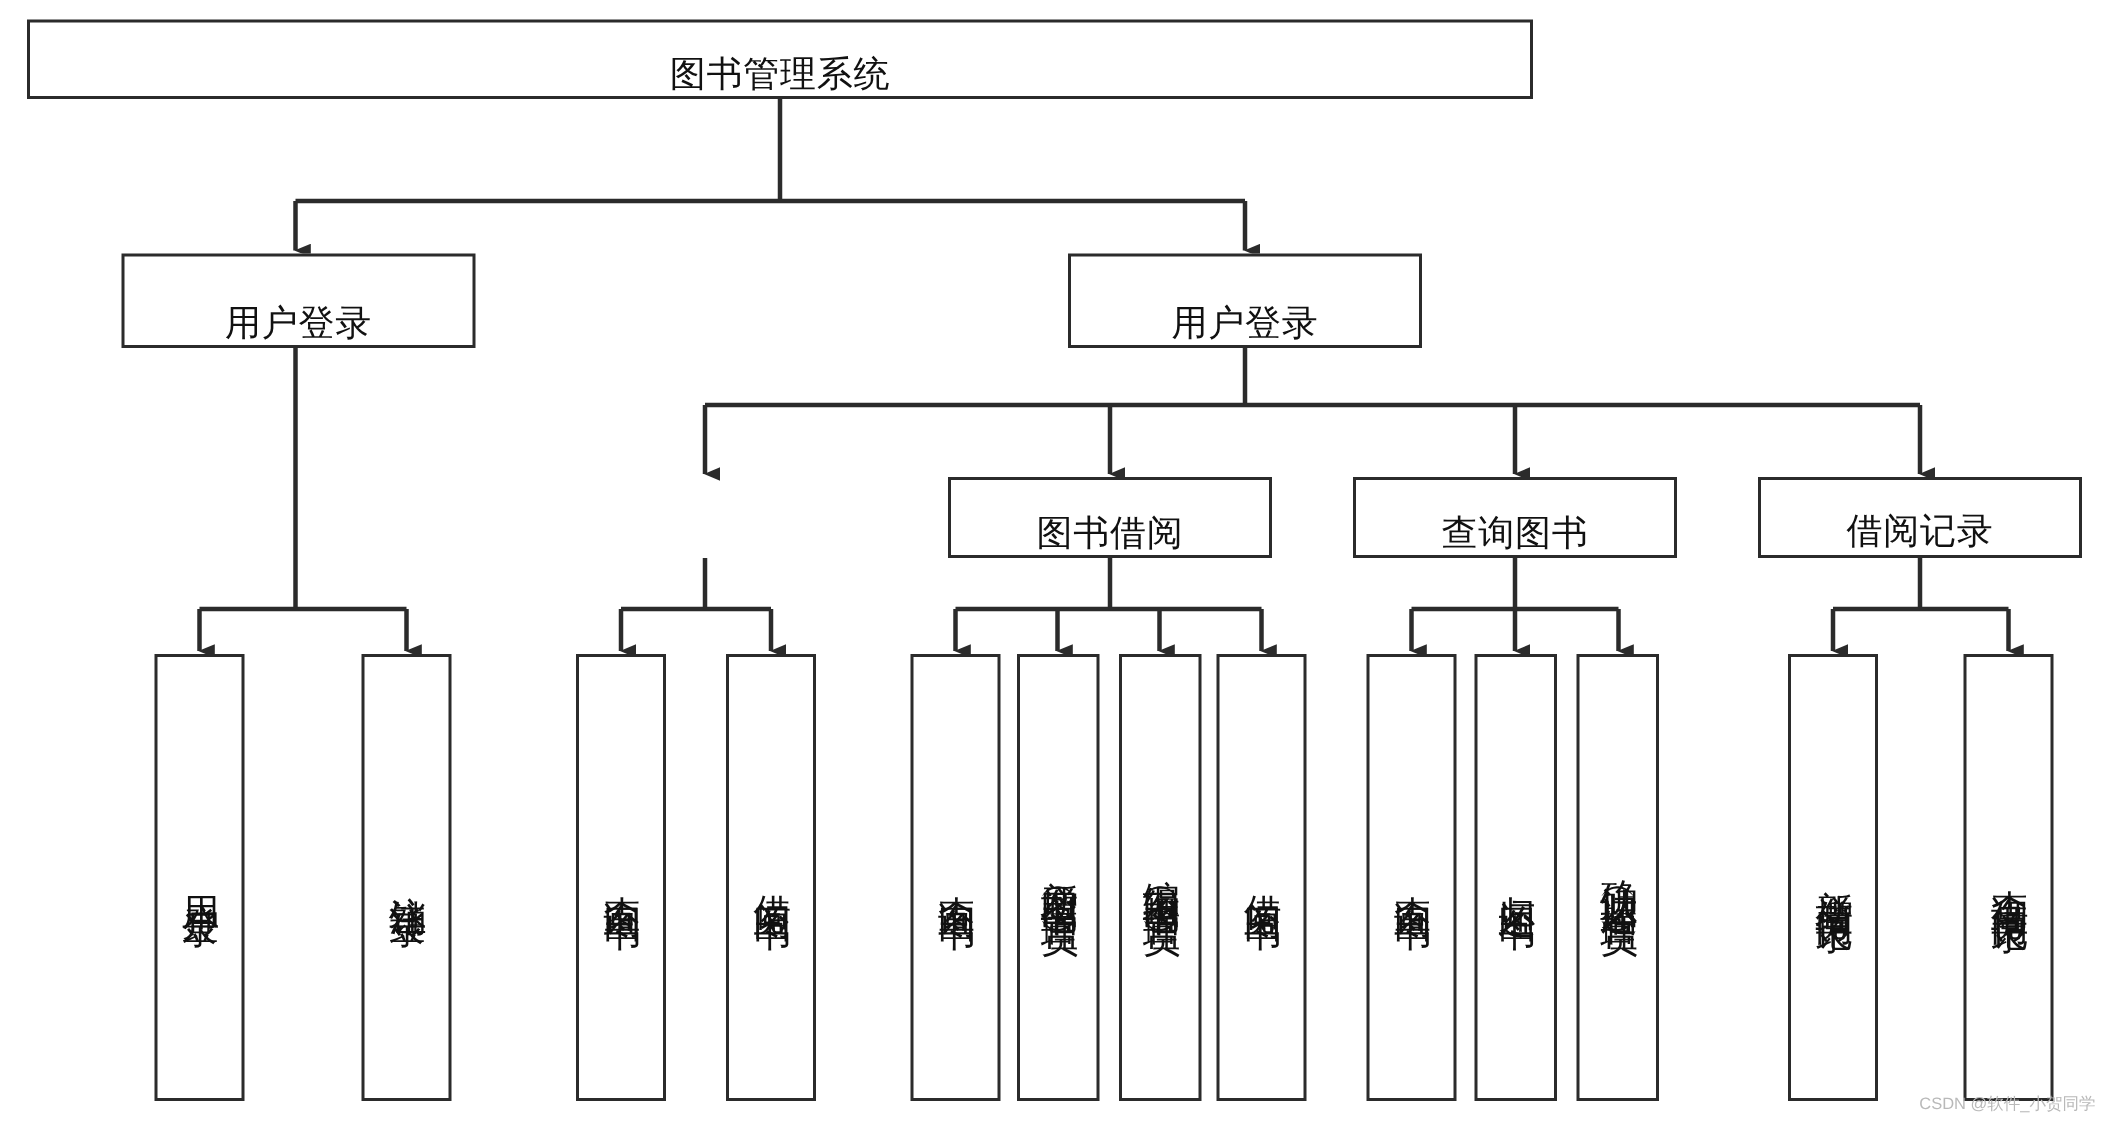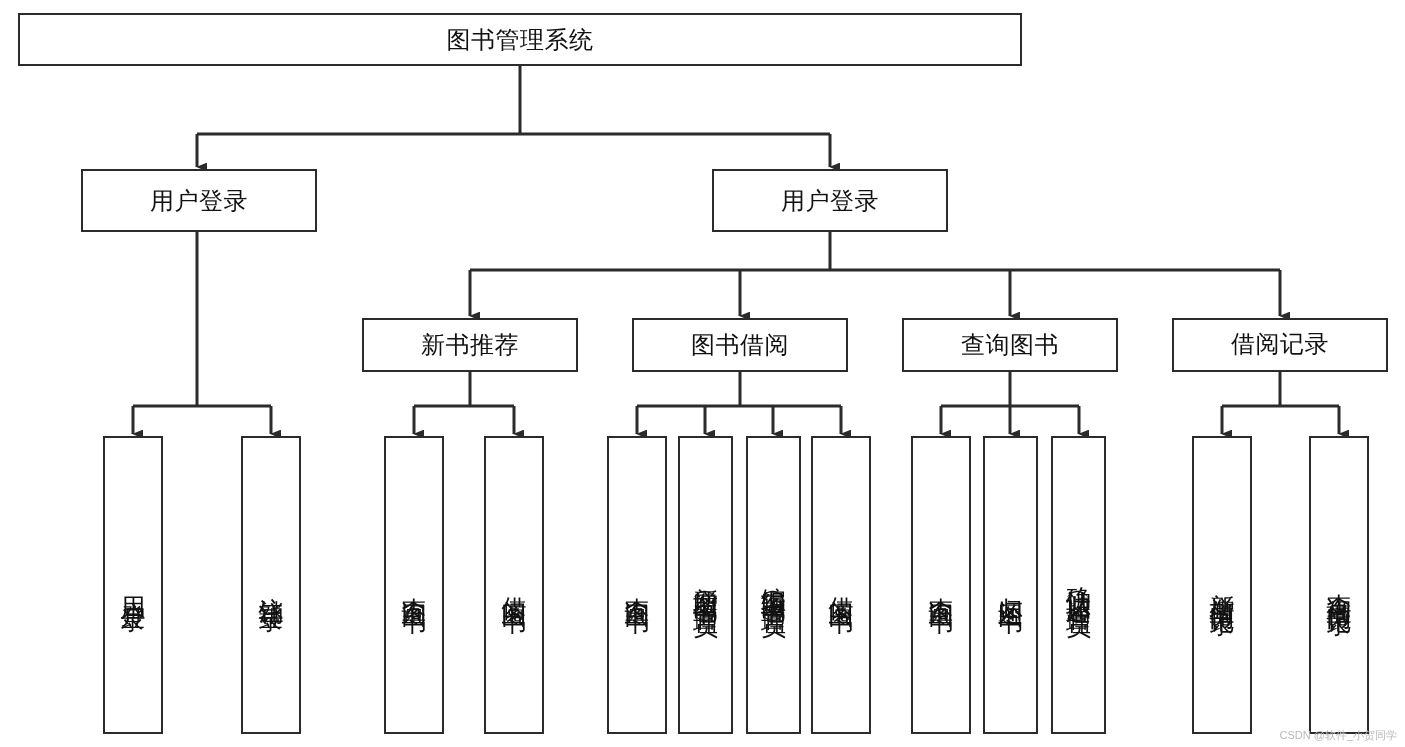--- a/index.html
+++ b/index.html
@@ -25,21 +25,21 @@
     width: 1405px;
     height: 747px;
     pointer-events: none;
   }
   .node {
     position: absolute;
     box-sizing: border-box;
     border: 2.5px solid #2b2b2b;
     background: #ffffff;
     display: flex;
-    align-items: center;
+    align-items: flex-end;
     justify-content: center;
     color: #111111;
     line-height: 1.15;
     z-index: 2;
   }
   .node.horizontal {
     font-size: 24px;
     text-align: center;
     letter-spacing: 0.5px;
   }
@@ -132,23 +132,20 @@
     <span class="label">图书管理系统</span>
   </div>
 
   <div class="node horizontal" style="left:81px; top:169px; width:236px; height:63px;">
     <span class="label">用户登录</span>
   </div>
   <div class="node horizontal" style="left:712px; top:169px; width:236px; height:63px;">
     <span class="label">用户登录</span>
   </div>
 
-  <div class="node horizontal" style="left:362px; top:318px; width:216px; height:54px;">
-    <span class="label">新书推荐</span>
-  </div>
   <div class="node horizontal" style="left:632px; top:318px; width:216px; height:54px;">
     <span class="label">图书借阅</span>
   </div>
   <div class="node horizontal" style="left:902px; top:318px; width:216px; height:54px;">
     <span class="label">查询图书</span>
   </div>
   <div class="node horizontal" style="left:1172px; top:318px; width:216px; height:54px;font-family:Liberation Serif, serif;">
     <span class="label">借阅记录</span>
   </div>
 

